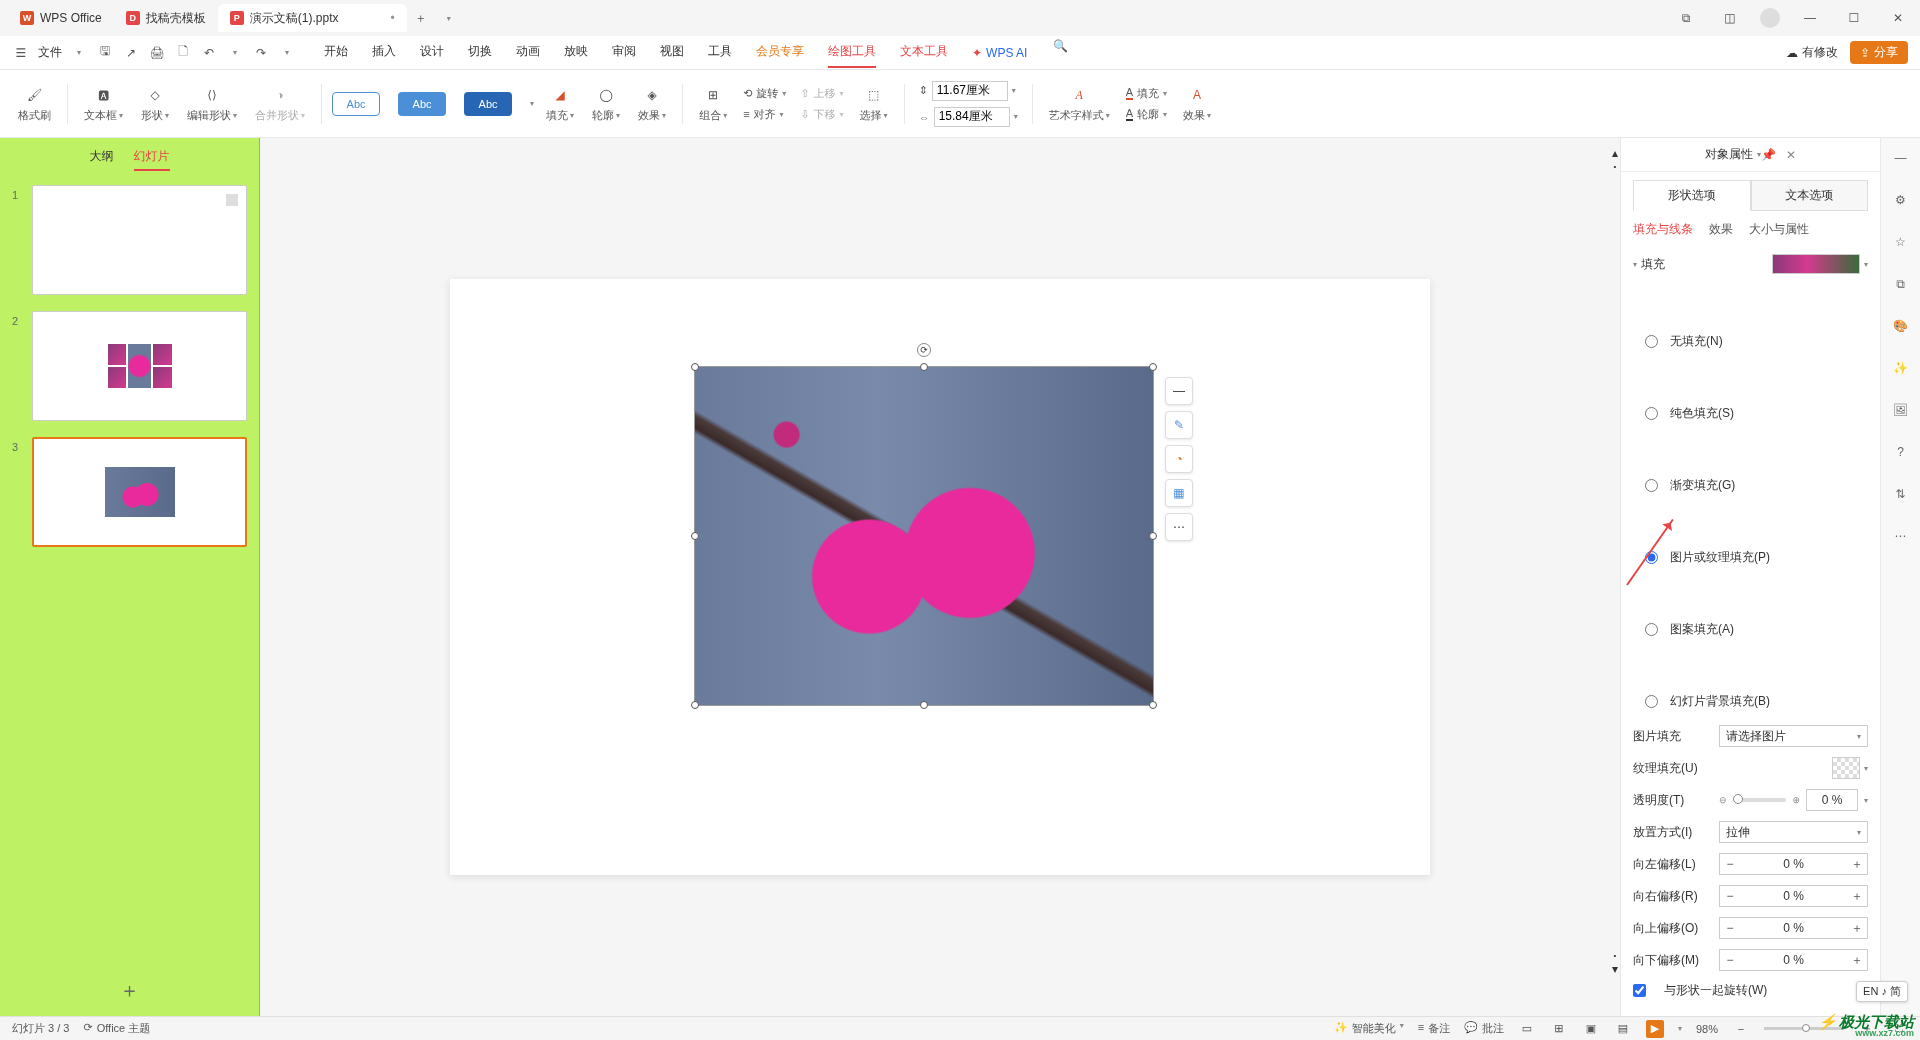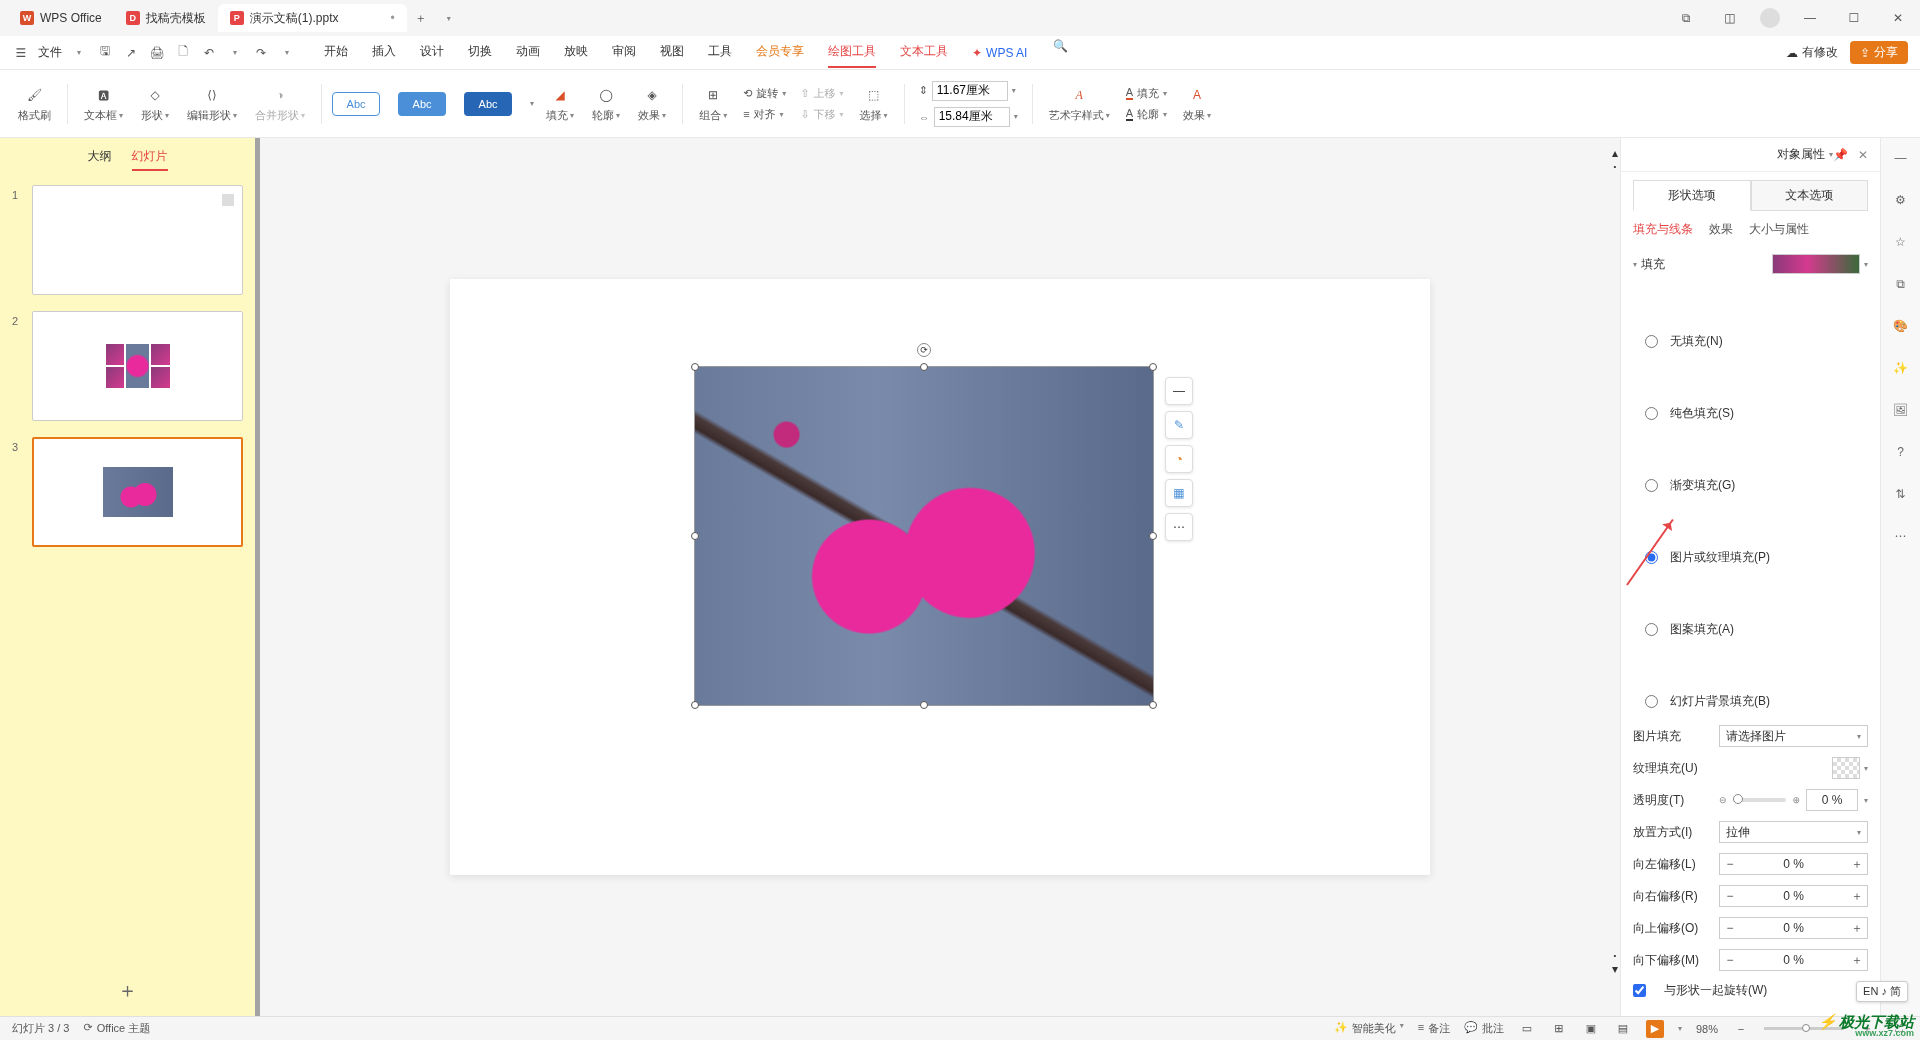--- a/index.html
+++ b/index.html
@@ -37,21 +37,21 @@
 .style-chip { width: 48px; height: 24px; border-radius: 4px; display: flex; align-items: center; justify-content: center; font-size: 11px; }
 .chip1 { border: 1px solid #4a8fd8; color: #4a8fd8; background: #fff; }
 .chip2 { background: #4a8fd8; color: #fff; }
 .chip3 { background: #2766b5; color: #fff; }
 .rstack { display: flex; flex-direction: column; gap: 2px; }
 .rrow { display: flex; align-items: center; gap: 4px; font-size: 11px; color: #555; padding: 2px 4px; cursor: pointer; }
 .size-input { width: 76px; height: 20px; border: 1px solid #ccc; font-size: 12px; padding: 0 4px; background: #fff; }
 
 
 .main { display: flex; height: calc(100% - 36px - 34px - 68px - 24px); }
-.thumb-panel { width: 260px; background: #fef9c3; border-right: 5px solid #a3a3a3; display: flex; flex-direction: column; }
+.thumb-panel { width: 260px; background: #bef264; border-right: 1px solid #a3a3a3; display: flex; flex-direction: column; }
 .thumb-tabs { display: flex; justify-content: center; gap: 20px; padding: 10px 0; }
 .ttab { cursor: pointer; padding-bottom: 4px; }
 .ttab.active { color: #e54545; border-bottom: 2px solid #e54545; }
 .thumb-list { flex: 1; overflow: auto; padding: 4px 12px; }
 .thumb-item { display: flex; gap: 8px; margin-bottom: 16px; }
 .thumb-num { width: 12px; font-size: 11px; color: #666; padding-top: 4px; }
 .thumb-img { flex: 1; height: 110px; background: #fff; border: 1px solid #ccc; border-radius: 2px; display: flex; align-items: center; justify-content: center; position: relative; }
 .thumb-item.active .thumb-img { border: 2px solid #e67817; }
 .add-slide { display: flex; justify-content: center; padding: 12px; cursor: pointer; color: #666; font-size: 20px; }
 
@@ -61,21 +61,21 @@
 .sel-frame { position: absolute; border: 1px solid #999; left: 434px; top: 228px; width: 460px; height: 340px; }
 .sel-handle { position: absolute; width: 8px; height: 8px; background: #fff; border: 1px solid #555; border-radius: 50%; }
 .rot-handle { position: absolute; width: 14px; height: 14px; background: #fff; border: 1px solid #888; border-radius: 50%; left: 50%; top: -24px; transform: translateX(-50%); display:flex; align-items:center; justify-content:center; font-size: 9px; }
 .float-toolbar { position: absolute; right: -40px; top: 10px; display: flex; flex-direction: column; gap: 6px; }
 .float-btn { width: 28px; height: 28px; background: #fff; border: 1px solid #ddd; border-radius: 4px; display: flex; align-items: center; justify-content: center; cursor: pointer; box-shadow: 0 1px 3px rgba(0,0,0,0.1); }
 .notes { height: 28px; padding: 4px 16px; color: #999; font-size: 12px; border-top: 1px solid #e8e8e8; background: #fafafa; }
 .scroll-indicator { position: absolute; right: 2px; display: flex; flex-direction: column; gap: 2px; align-items: center; }
 
 
 .right-panel { width: 260px; background: #fff; border-left: 1px solid #e8e8e8; display: flex; flex-direction: column; padding: 0; }
-.rp-header { display: flex; align-items: center; justify-content: flex-end; padding: 8px 12px; border-bottom: 1px solid #eee; }
+.rp-header { display: flex; align-items: center; justify-content: center; padding: 8px 12px; border-bottom: 1px solid #eee; }
 .rp-title { font-size: 12px; color: #333; display: flex; align-items: center; gap: 4px; }
 .rp-close-icons { display: flex; gap: 10px; }
 .rp-tabs { display: flex; padding: 8px 12px 0; gap: 0; }
 .rp-tab { flex: 1; text-align: center; padding: 6px; border: 1px solid #ddd; cursor: pointer; font-size: 12px; background: #f7f7f7; }
 .rp-tab.active { background: #fff; font-weight: 500; border-bottom-color: #fff; }
 .rp-subtabs { display: flex; gap: 16px; padding: 10px 12px 6px; font-size: 12px; }
 .rp-stab { cursor: pointer; color: #555; }
 .rp-stab.active { color: #e54545; }
 .rp-body { flex: 1; overflow: auto; padding: 4px 12px; }
 .sect-head { display: flex; align-items: center; gap: 4px; padding: 6px 0; font-size: 12px; color: #333; cursor: pointer; }

